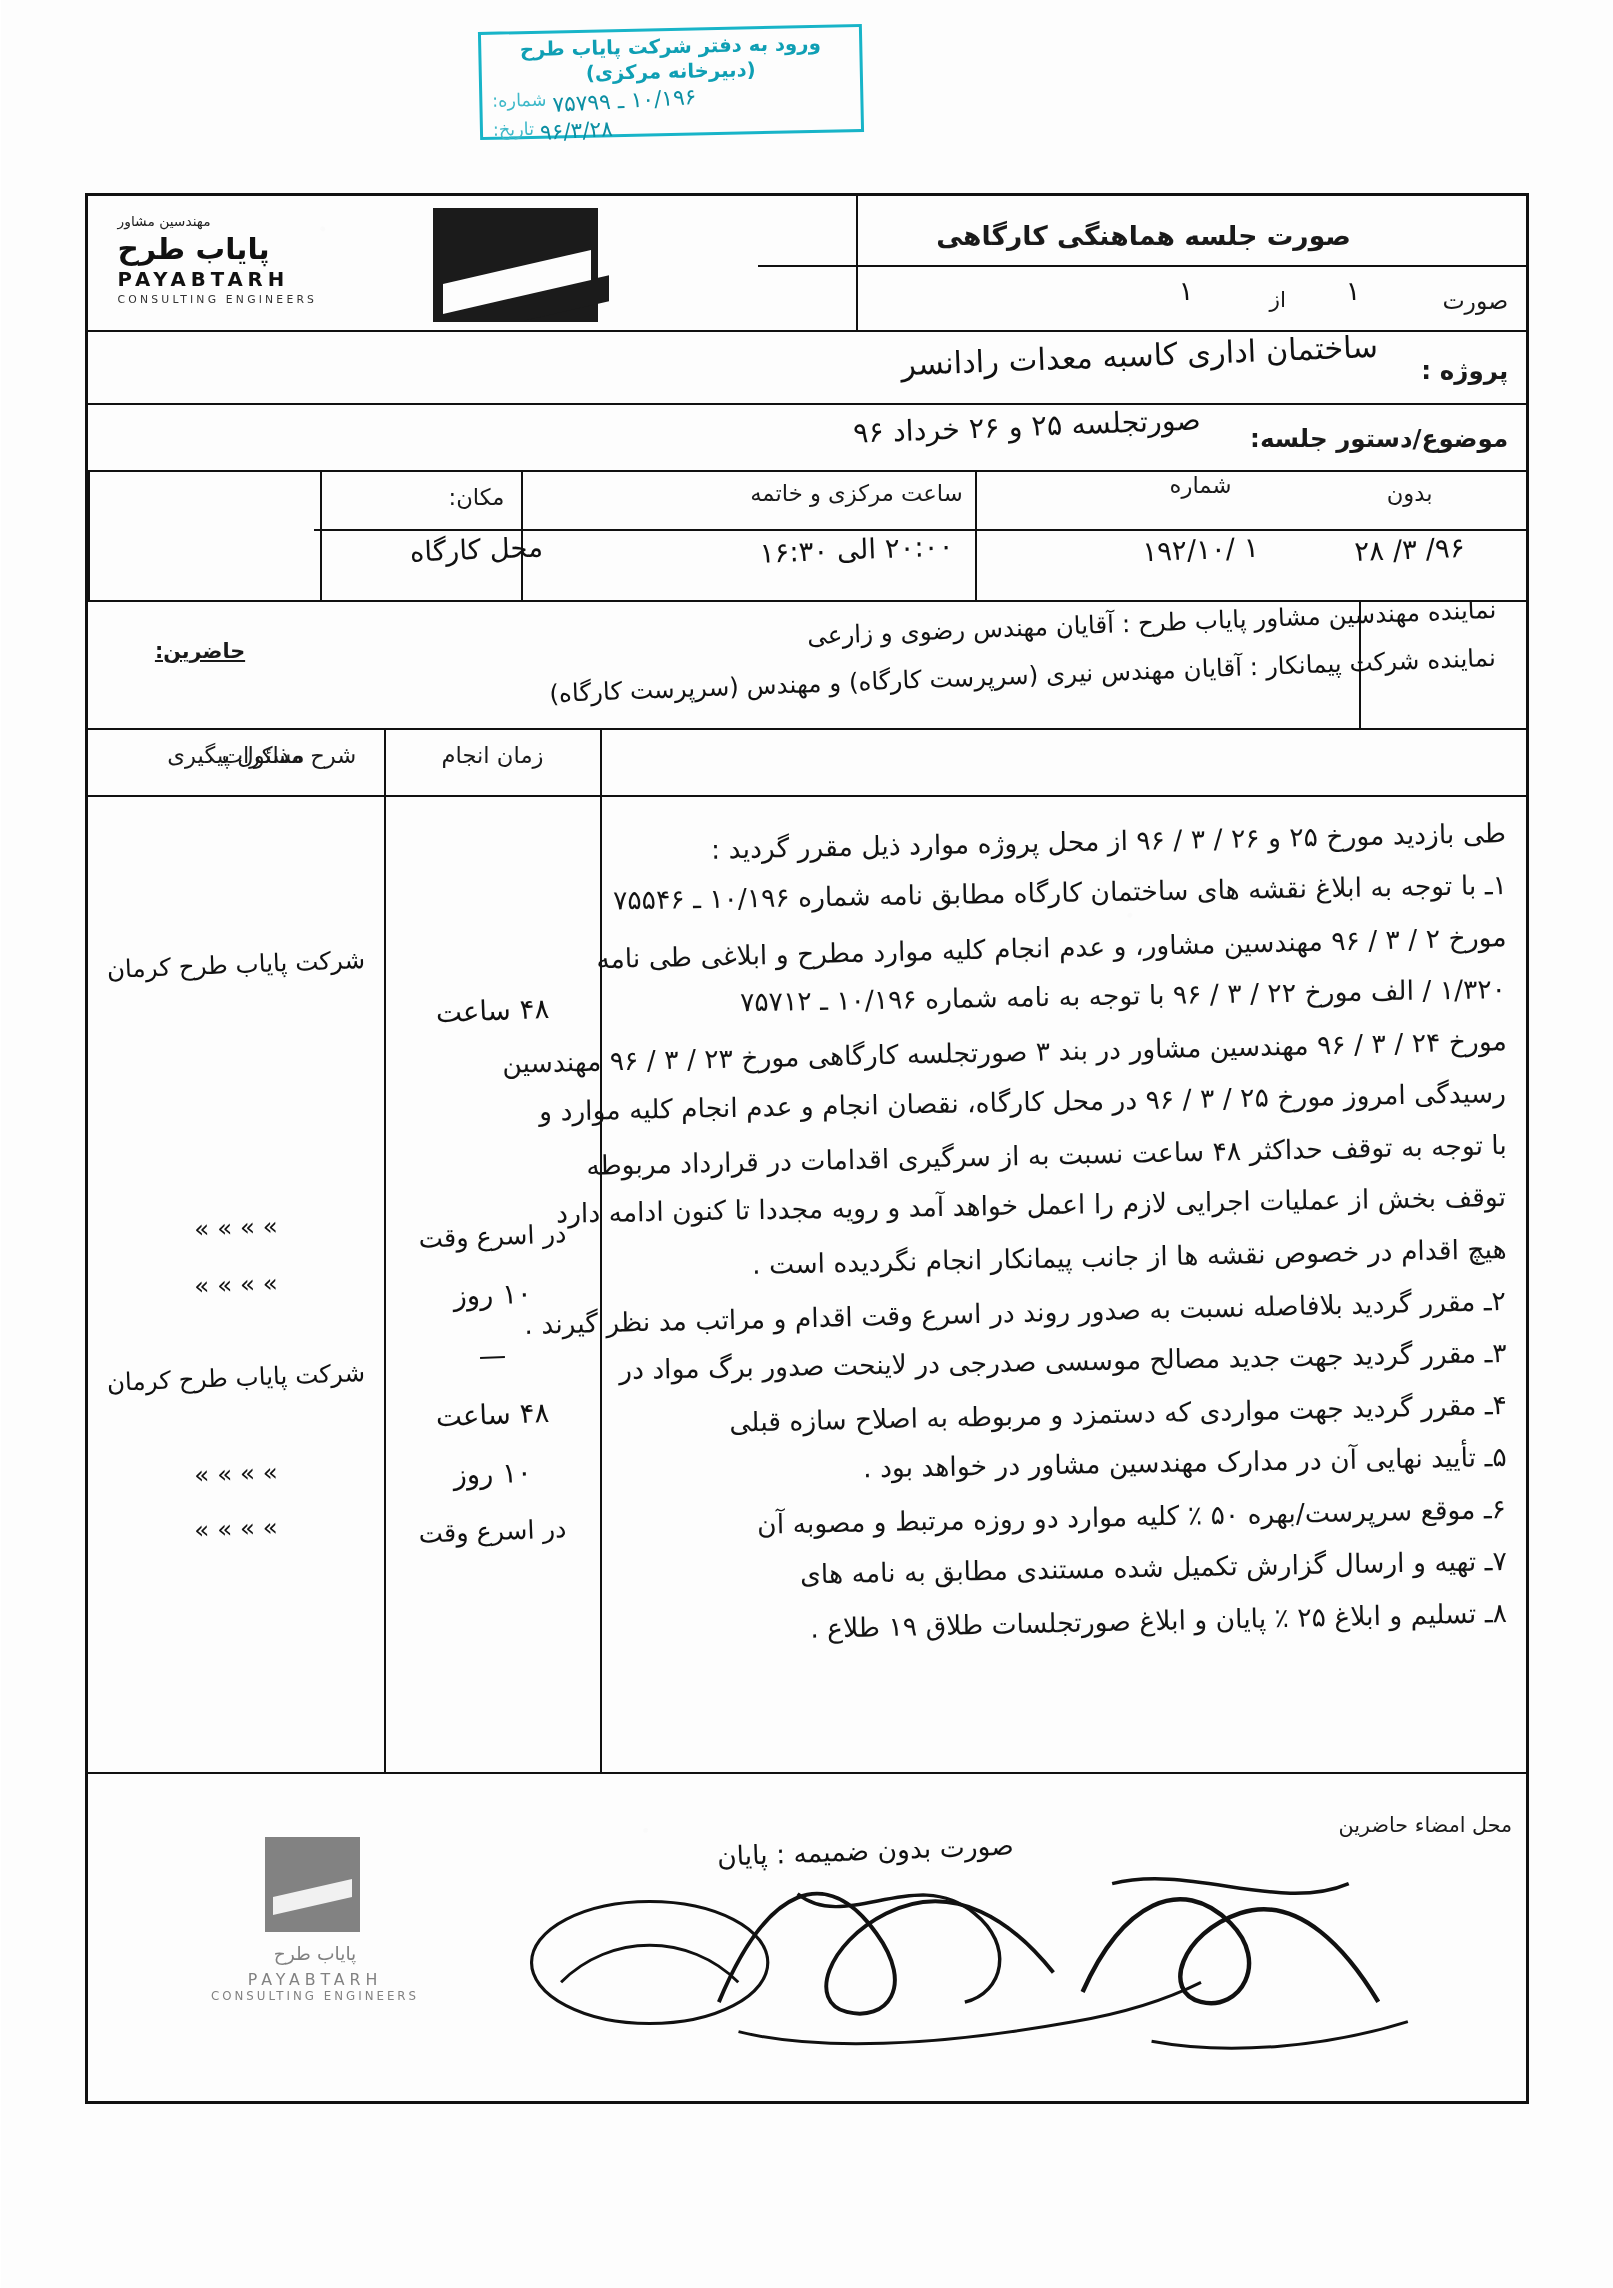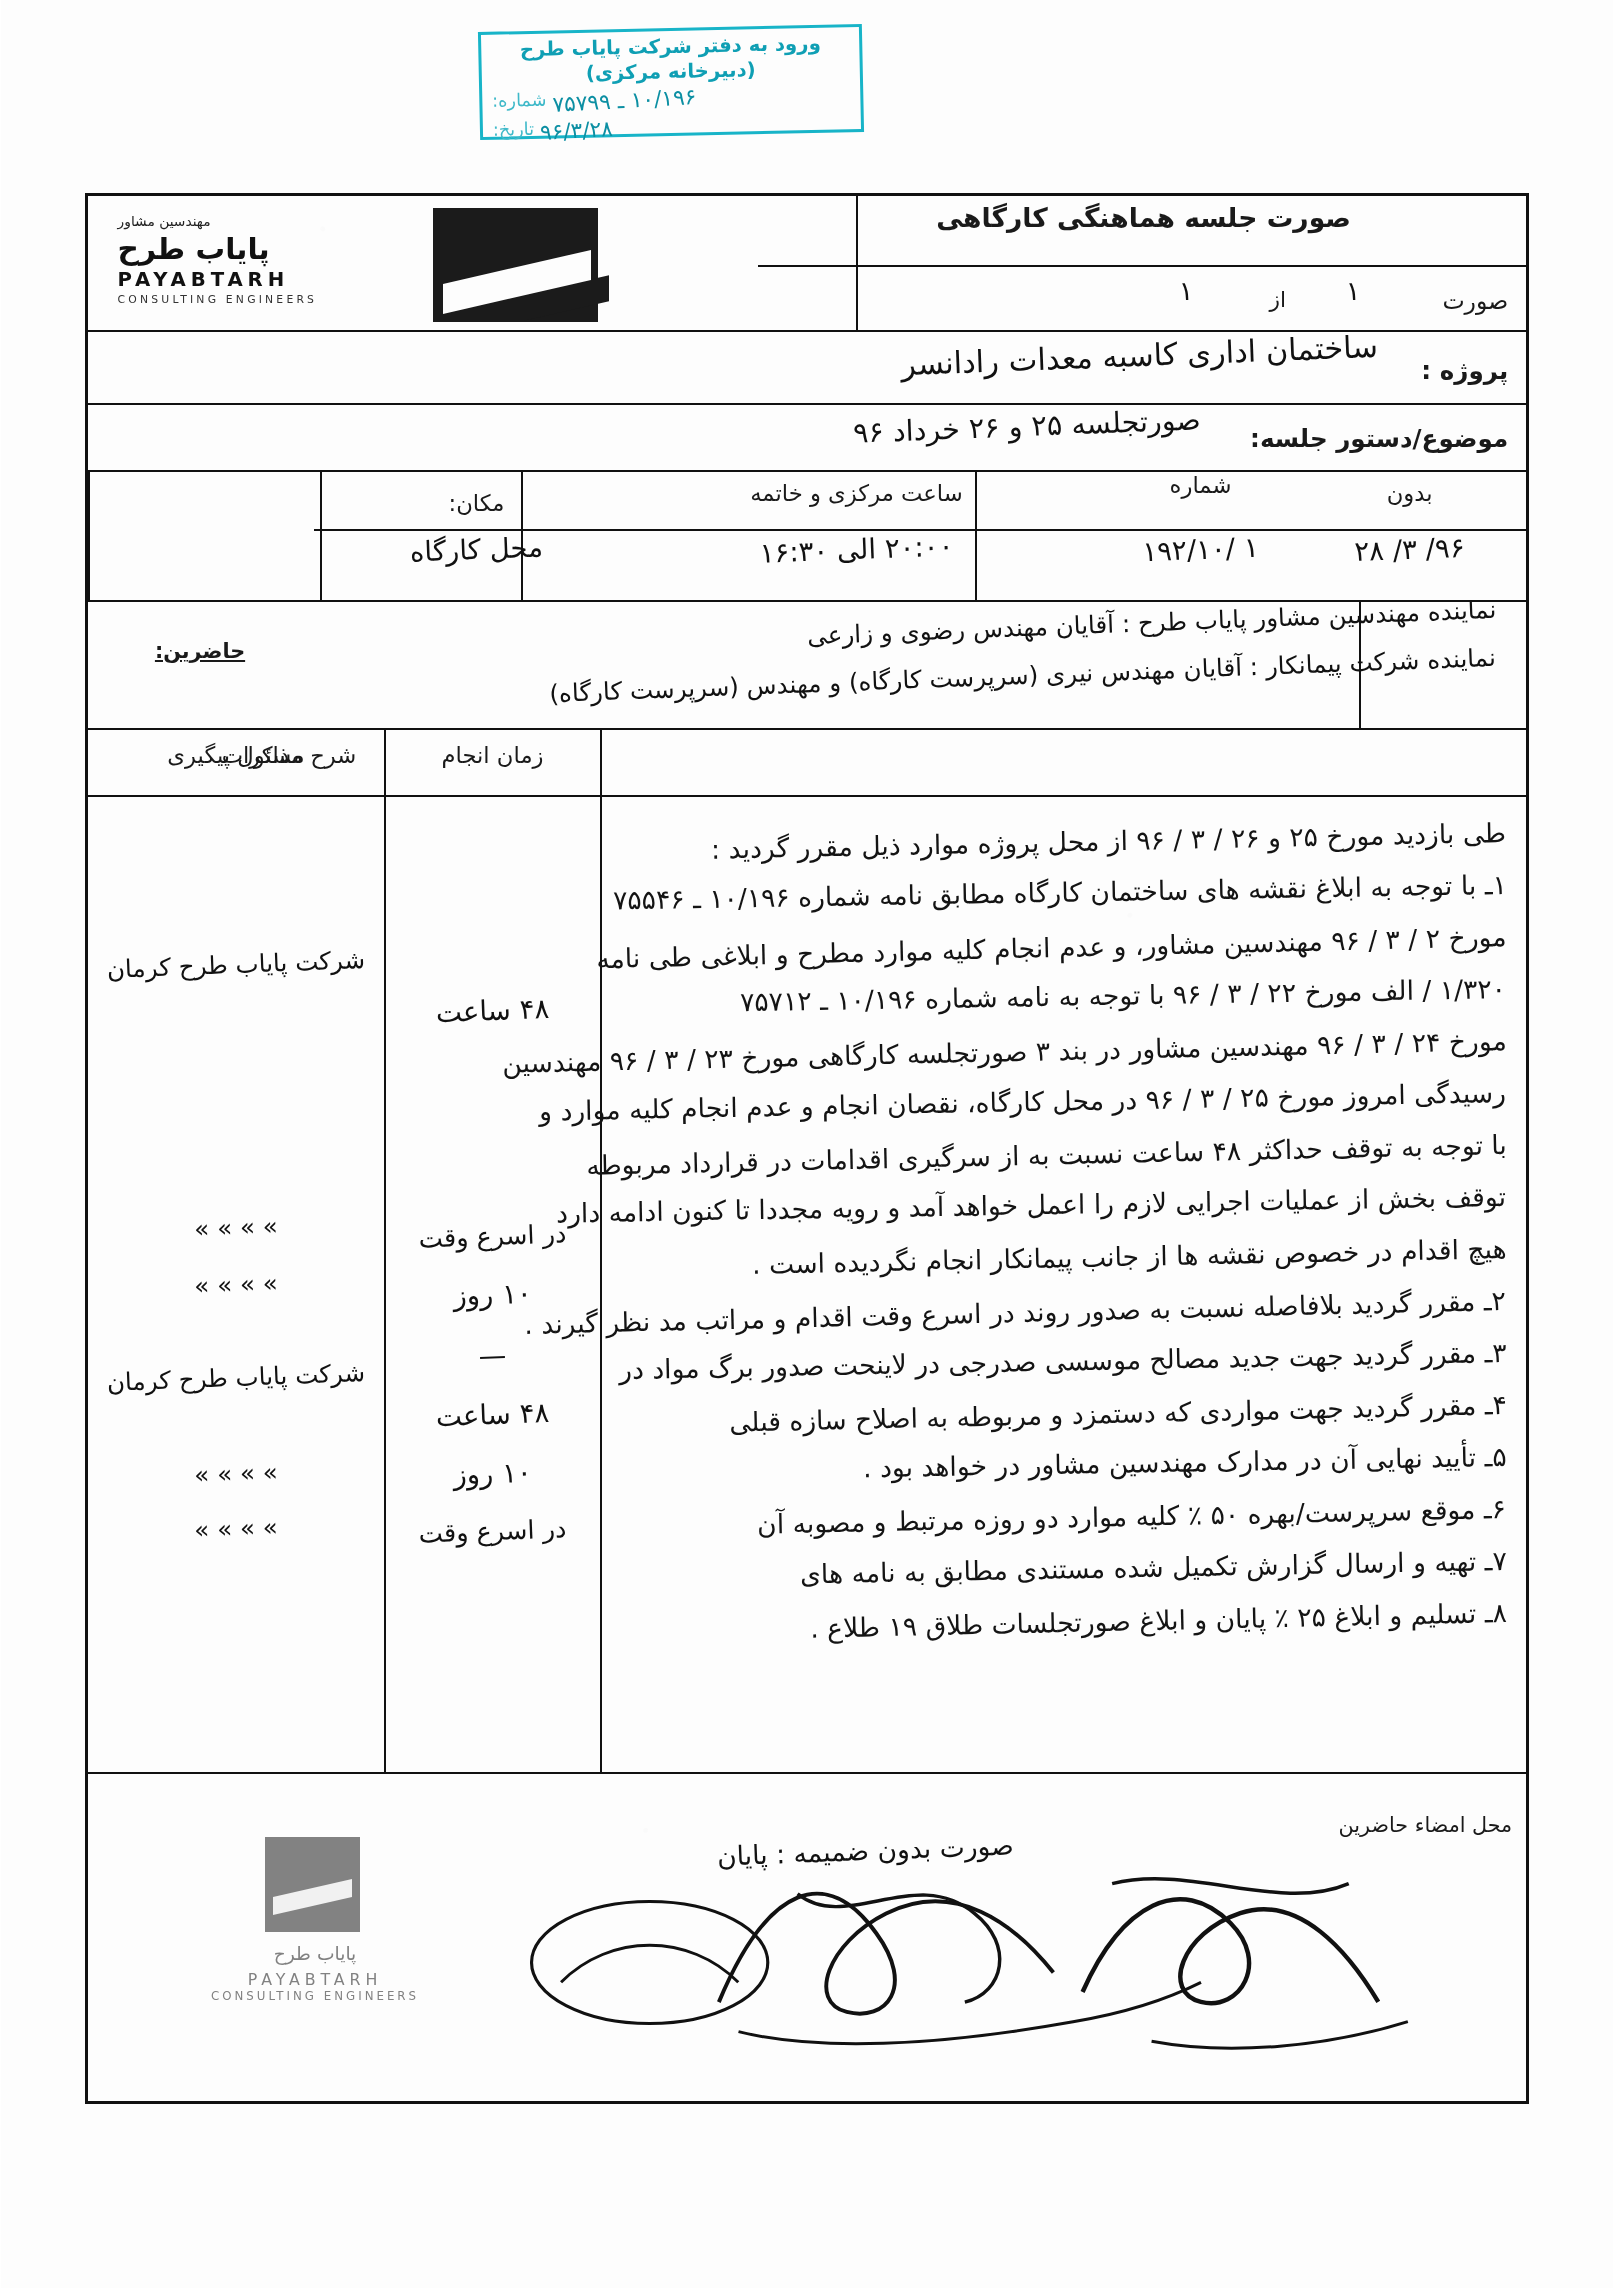--- a/index.html
+++ b/index.html
@@ -34,21 +34,21 @@
   .entry-stamp .hw{font-family:"DejaVu Sans",sans-serif;color:#0c8fa3;}
   .hand-blue{color:#0c8fa3;transform:rotate(-2deg);display:inline-block;}
 
   
   .frame{position:absolute;left:85px;top:193px;width:1444px;height:1911px;border:3px solid #111;box-sizing:border-box;}
 
   .rowline{position:absolute;left:0;right:0;height:0;border-top:2px solid #111;}
   .vline{position:absolute;top:0;bottom:0;width:0;border-left:2px solid #111;}
 
   
-  .hdr-title{position:absolute;right:7.9px;top:5.9px;width:749px;height:67px;display:flex;justify-content:center;}
+  .hdr-title{position:absolute;right:7.9px;top:5.9px;width:749px;height:67px;display:flex;align-items:center;justify-content:center;}
   .hdr-title span{font-size:26.6px;font-weight:bold;}
 
   .logo-box{position:absolute;left:19.7px;top:3.9px;width:630px;height:126px;}
   .logo-mark{position:absolute;left:325px;top:7.9px;width:165px;height:114px;background:#1b1b1b;}
   .logo-mark:after{content:"";position:absolute;left:9.9px;top:59px;width:148px;height:29.6px;background:#fdfdfd;
      transform:skewY(-13deg);}
   .logo-mark:before{content:"";position:absolute;left:91px;top:77px;width:85px;height:25.6px;background:#1b1b1b;
      transform:skewY(-13deg);}
   .logo-txt{position:absolute;left:9.9px;top:13.8px;width:296px;text-align:left;line-height:1.15;}
   .logo-txt .t1{font-size:13.8px;color:#222;}
@@ -144,21 +144,21 @@
     </div>
     <div class="hand hw-slant" style="position:absolute;right:325px;top:213px;font-size:28.6px;">صورتجلسه ۲۵ و ۲۶ خرداد ۹۶</div>
 
     <div class="rowline" style="top:333px;left:0;width:1212px;"></div>
     <div class="rowline" style="top:404px;"></div>
     <div class="vline" style="left:0;top:274px;height:130px;"></div>
     <div class="vline" style="left:232px;top:274px;height:130px;"></div>
     <div class="vline" style="left:433px;top:274px;height:130px;"></div>
     <div class="vline" style="left:887px;top:274px;height:130px;"></div>
 
-    <div class="col-head" style="right:887px;top:294px;width:325px;">مکان:</div>
+    <div class="col-head" style="right:887px;top:288px;width:325px;">مکان:</div>
     <div class="col-head" style="right:453px;top:284px;width:433px;">ساعت مرکزی و خاتمه</div>
     <div class="col-head" style="right:227px;top:276px;width:197px;">شماره</div>
     <div class="col-head" style="right:7.9px;top:284px;width:217px;">بدون</div>
 
     <div class="hand hw-slant col-head" style="right:887px;top:337px;width:325px;font-size:27.6px;">محل کارگاه</div>
     <div class="hand hw-slant col-head" style="right:453px;top:337px;width:433px;font-size:27.6px;">۲۰:۰۰  الی  ۱۶:۳۰</div>
     <div class="hand hw-slant col-head" style="right:227px;top:337px;width:197px;font-size:27.6px;">۱ /۱۹۲/۱۰</div>
     <div class="hand hw-slant col-head" style="right:7.9px;top:337px;width:217px;font-size:27.6px;">۹۶/ ۳/ ۲۸</div>
 
     <div class="rowline" style="top:532px;"></div>

